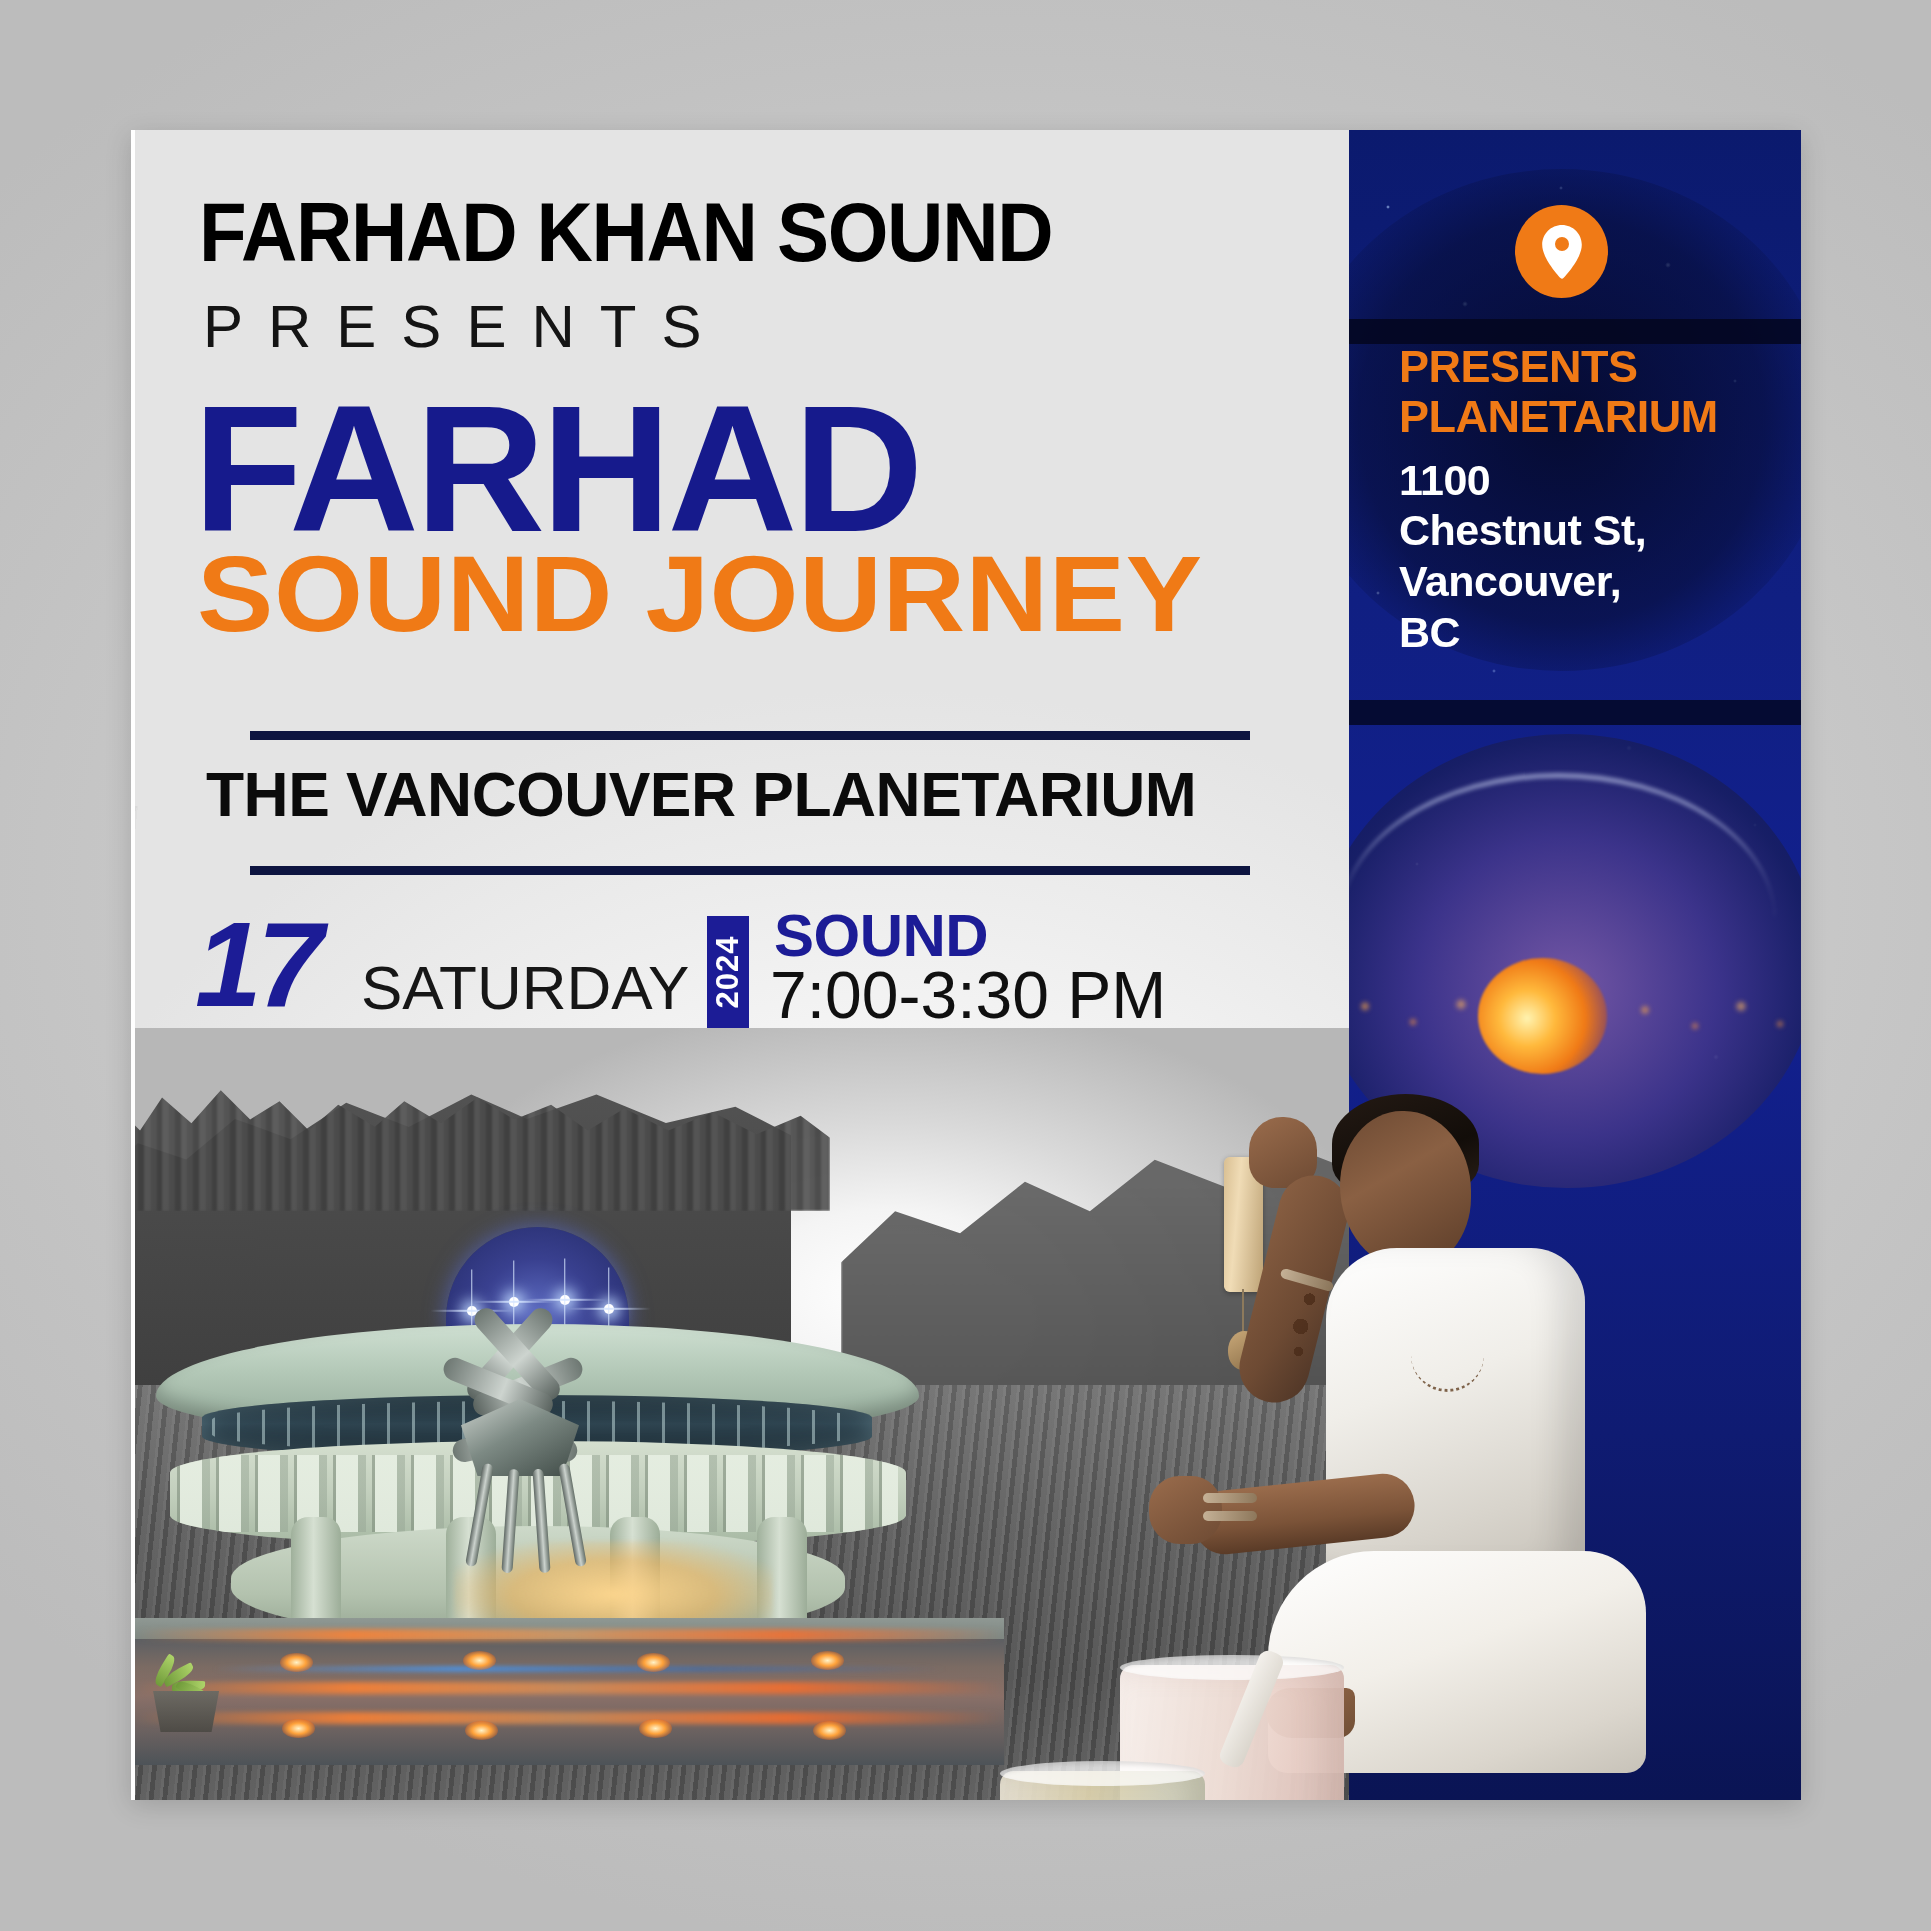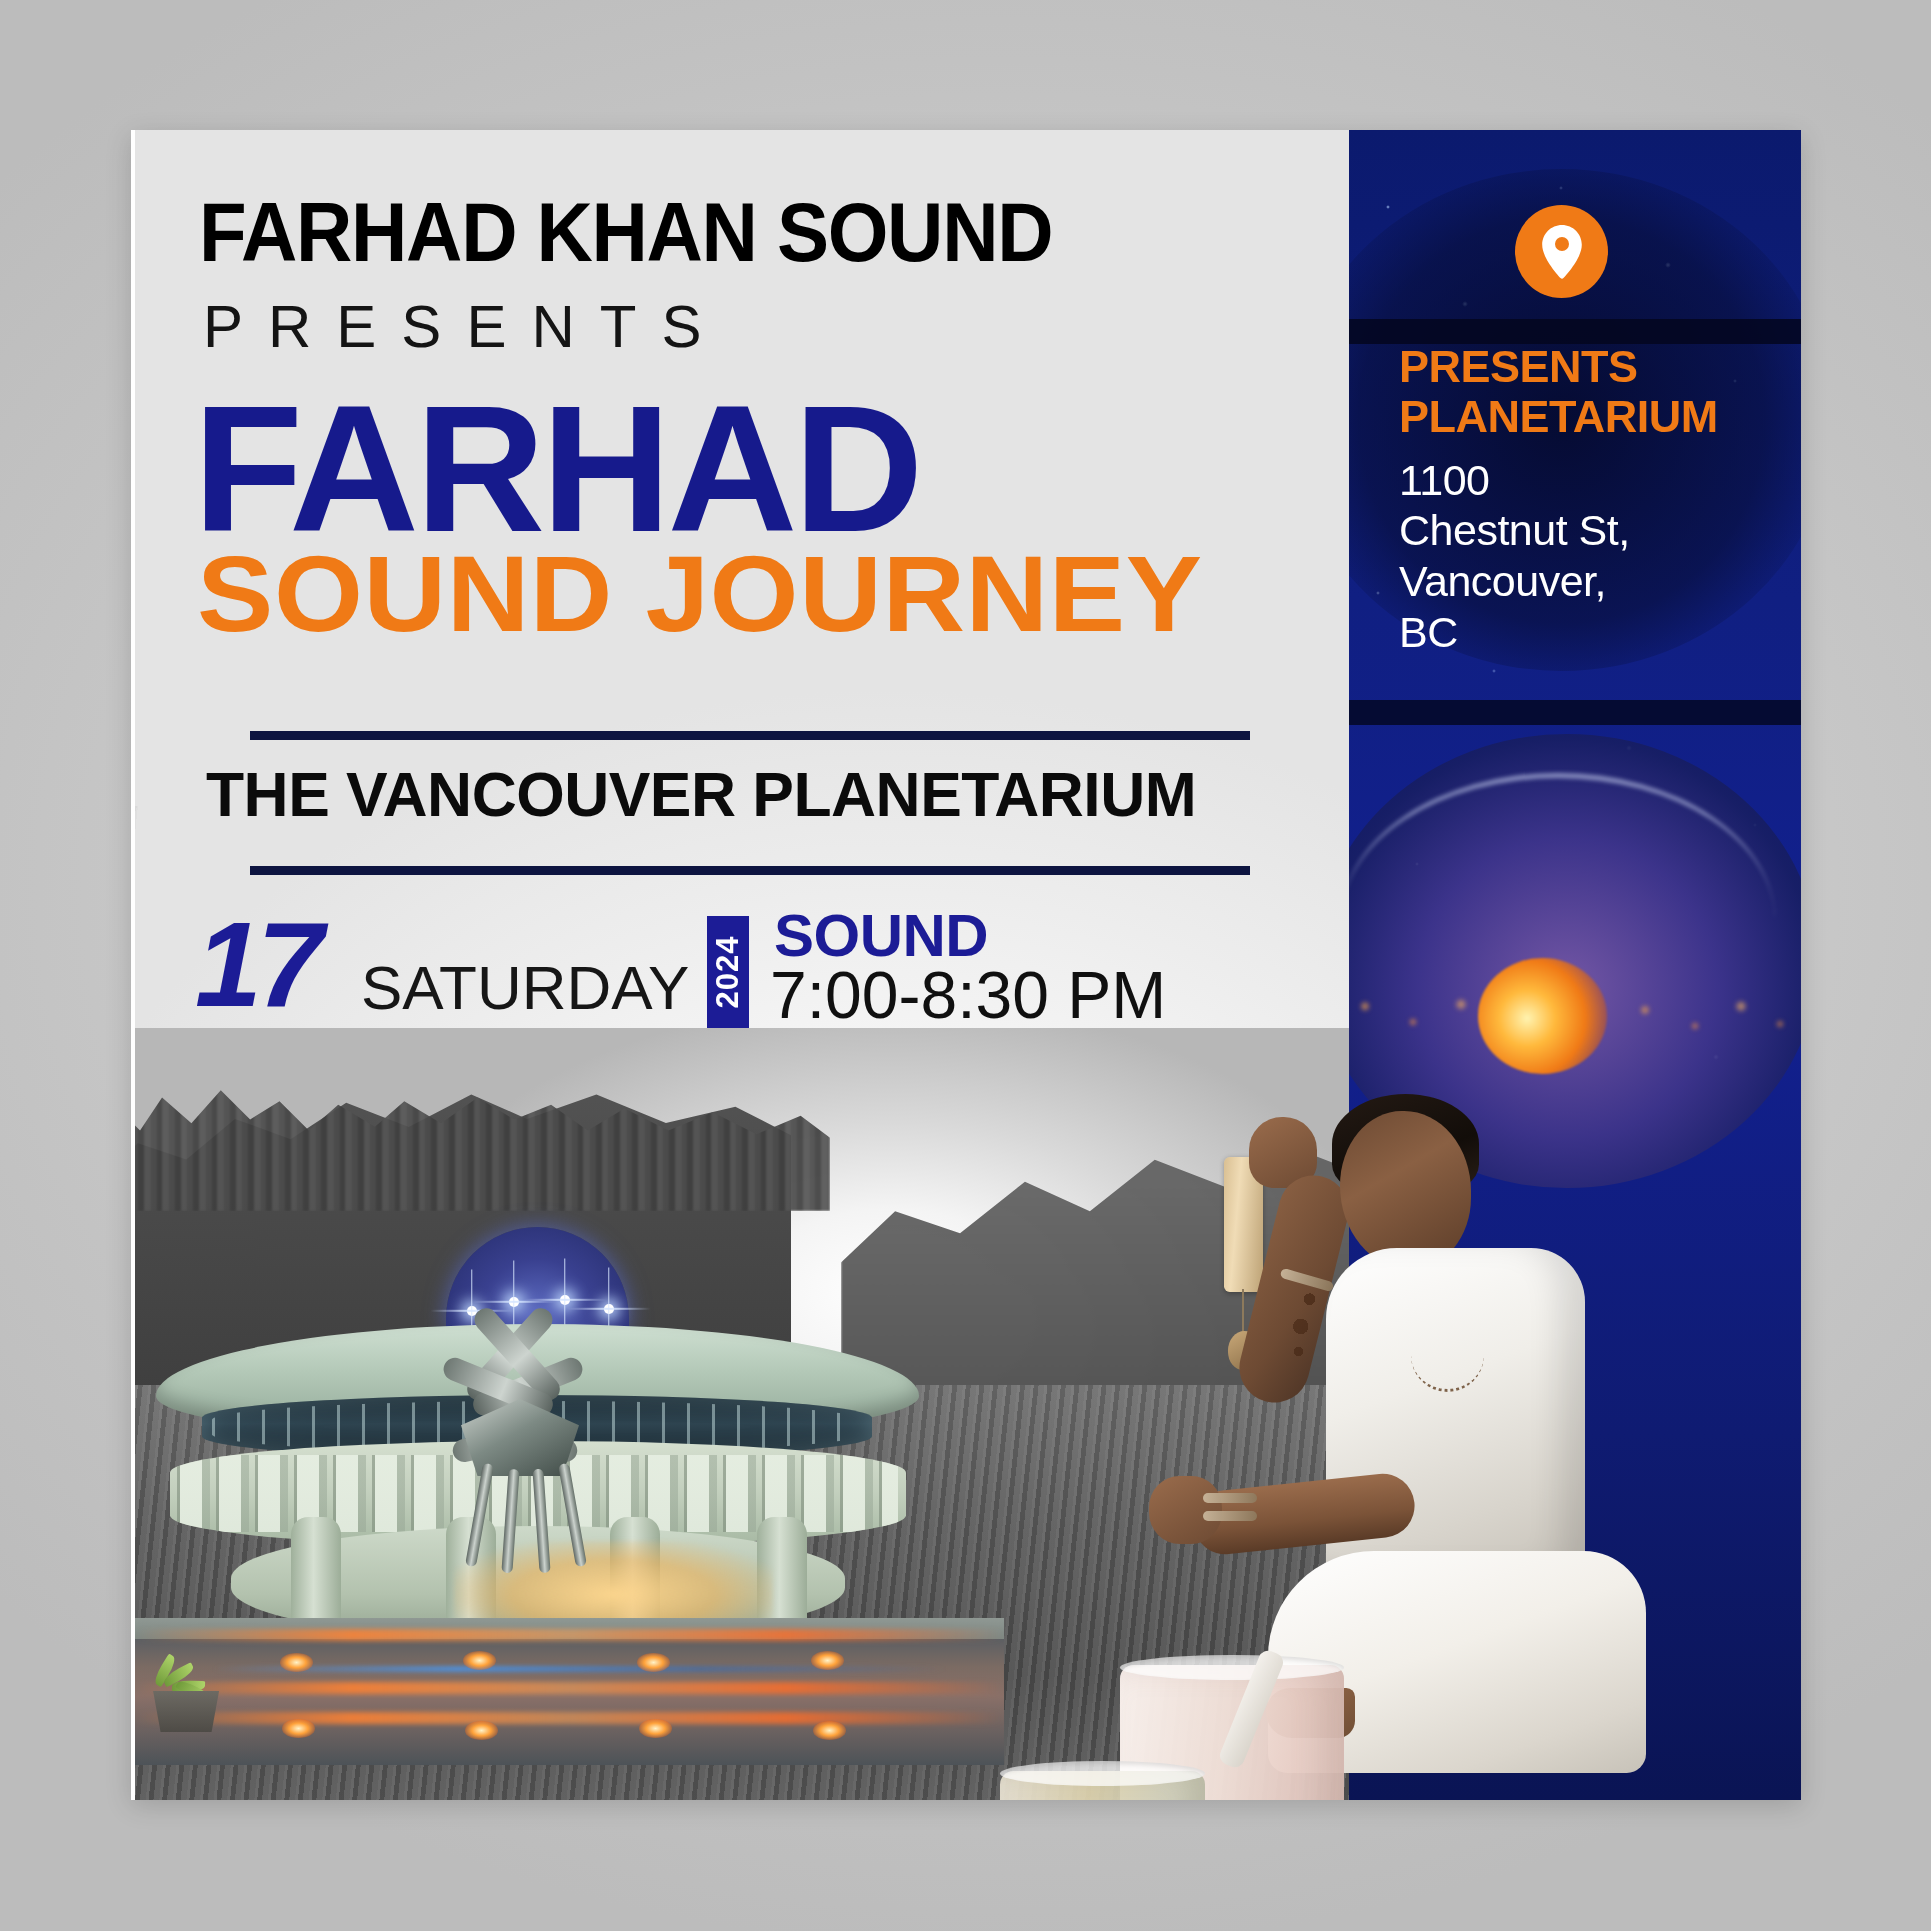--- a/index.html
+++ b/index.html
@@ -717,21 +717,21 @@
     font-size: 45px;
     line-height: 1.1;
     font-weight: 800;
     letter-spacing: -0.5px;
     color: #f07a16;
     margin-bottom: 13.5px;
   }
   .venue-addr {
     font-size: 43px;
     line-height: 1.18;
-    font-weight: 400;
+    font-weight: 700;
     letter-spacing: -0.5px;
     color: #ffffff;
     white-space: pre-line;
   }
 
   
   #person-wrap {
     position: absolute;
     left: 0; top: 0;
     width: 1670px; height: 1670px;
@@ -760,21 +760,21 @@
 
       <div id="date-row">
         <div class="day-num">17</div>
         <div class="month-stack">
           <div class="weekday">SATURDAY</div>
         </div>
         <div class="year-tag">
           <span>2024</span>
         </div>
         <div class="date-label">SOUND</div>
-        <div class="time-text">7:00-8:30 PM</div>
+        <div class="time-text">7:00-3:30 PM</div>
       </div>
 
       <div id="photo">
         <div class="sky"></div>
         <div class="hill-right"></div>
         <div class="hill-left"></div>
         <div class="hill-left-trees"></div>
         <div class="ground"></div>
 
         <div class="bld">

